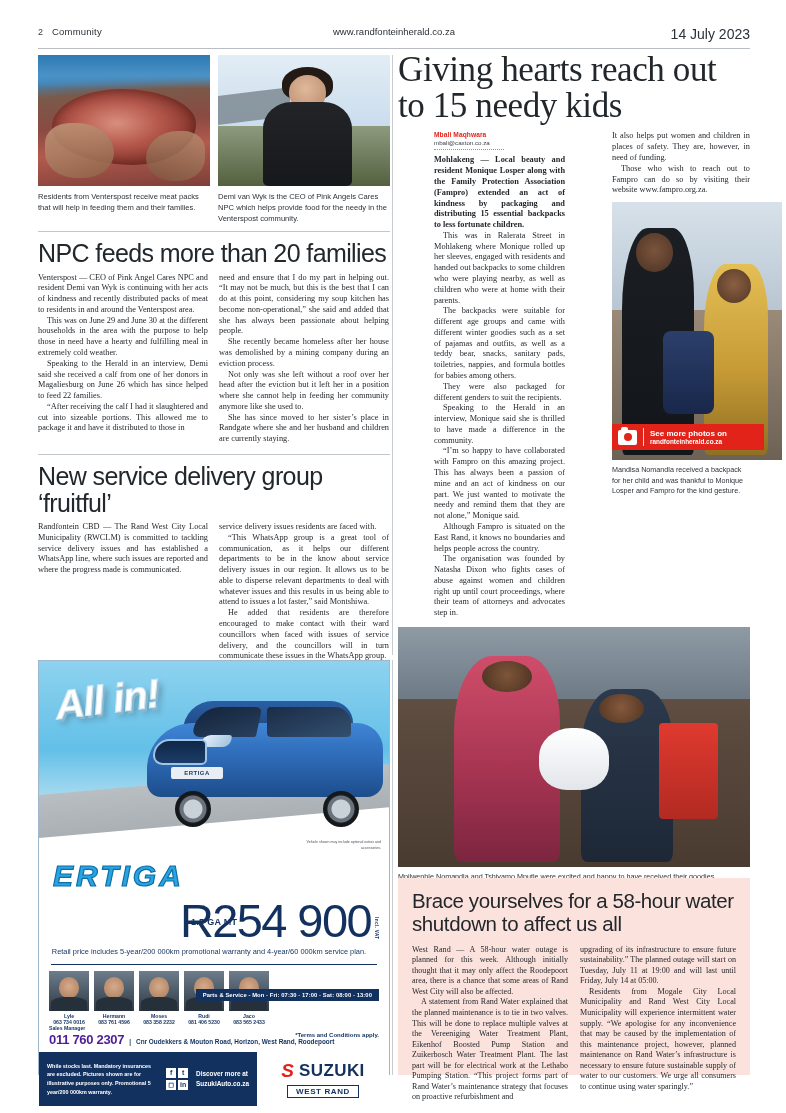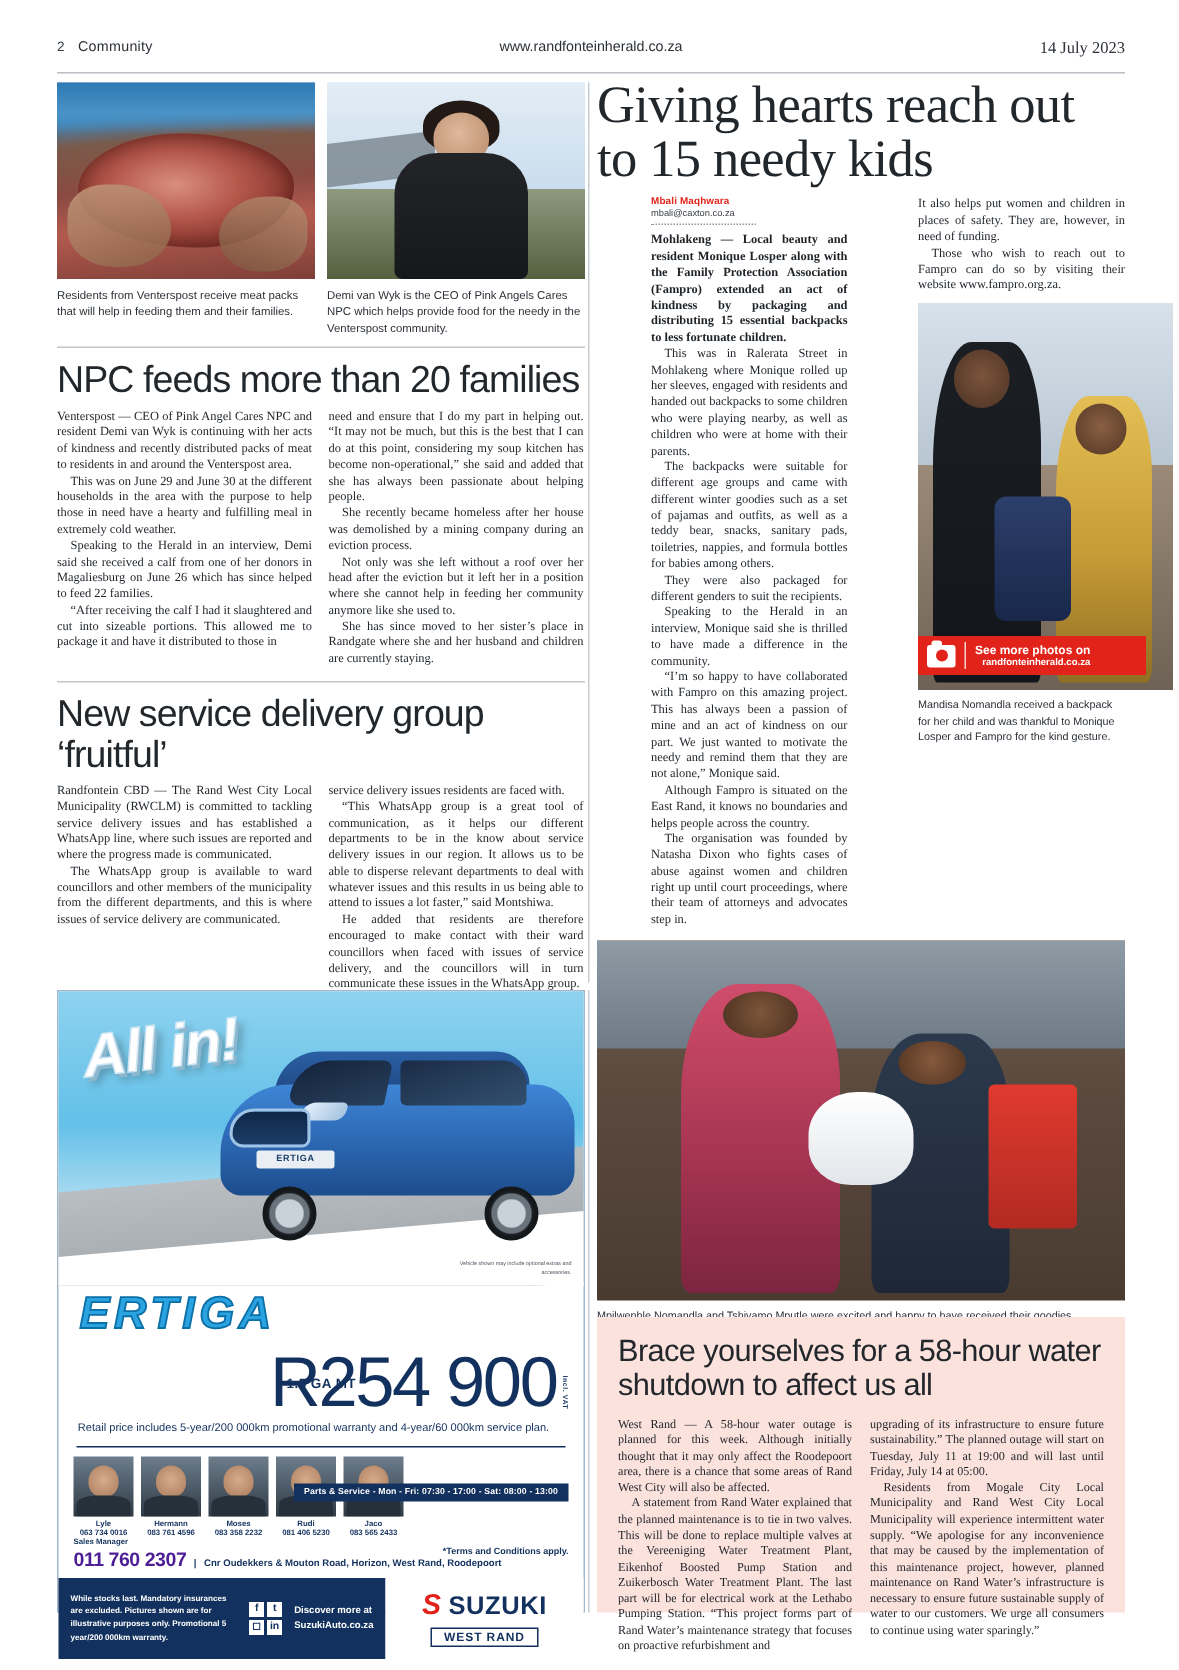--- a/index.html
+++ b/index.html
@@ -14,21 +14,21 @@
   .page { position: relative; width: 786px; height: 1113px; padding: 0; }
 
   
   .masthead {
     position: absolute; left: 38px; top: 26px; width: 712px; height: 22px;
     display: flex; align-items: baseline;
   }
   .mh-pagenum { font-size: 9px; color: #3a4047; width: 14px; }
   .mh-section { font-size: 9.5px; color: #2b3138; letter-spacing: .2px; }
   .mh-url { position: absolute; left: 0; right: 0; text-align: center; font-size: 9.5px; color: #2b3138; }
-  .mh-date { position: absolute; right: 0; font-size: 11px; color: #2b3138; font-family: Liberation Serif, serif; }
+  .mh-date { position: absolute; right: 0; font-size: 14px; color: #2b3138; }
   .mh-rule { position: absolute; left: 38px; top: 48px; width: 712px; height: 1px; background: #b9bec4; }
 
   
   .left-zone { position: absolute; left: 38px; top: 55px; width: 352px; }
 
   .photo-row { display: flex; gap: 8px; }
   .photo { position: relative; overflow: hidden; }
   .p1 { width: 172px; height: 131px; }
   .p2 { width: 172px; height: 131px; }
 
@@ -202,21 +202,21 @@
   .rcol { width: 174px; padding-left: 36px; }
   .rcol p {
     font-family: "Liberation Serif", serif;
     font-size: 8.3px; line-height: 1.30; color: #1e2328; text-align: justify; text-indent: 9px;
   }
   .rcol p.first { text-indent: 0; }
   .lead { font-weight: 700; }
 
   
   .photo-big { position: relative; width: 170px; height: 258px; overflow: hidden; margin-top: 6px;
-    background: linear-gradient(180deg,#cfd9e2 0%,#aebcc8 26%,#8c7f72 55%,#6b6257 100%); text-align: right; }
+    background: linear-gradient(180deg,#cfd9e2 0%,#aebcc8 26%,#8c7f72 55%,#6b6257 100%); }
   .photo-big .wall { position:absolute; left:0; right:0; top:0; height:44%; background:linear-gradient(180deg,#d7e1ea,#b7c5d1);}
   .photo-big .dirt { position:absolute; left:0; right:0; bottom:0; height:58%; background:linear-gradient(180deg,#9b8a78,#6d6255);}
   .photo-big .woman { position:absolute; left:6%; top:10%; width:42%; height:88%;
     background: linear-gradient(180deg,#1b1f24 0%,#121519 100%); border-radius: 36% 30% 4% 4%;}
   .photo-big .wface { position:absolute; left:14%; top:12%; width:22%; height:15%;
     background: radial-gradient(circle at 50% 45%, #7b543c, #4b3224); border-radius:50%;}
   .photo-big .kid { position:absolute; right:8%; top:24%; width:38%; height:74%;
     background: linear-gradient(180deg,#e3bf55 0%,#c79b36 55%,#8f6f23 100%); border-radius: 34% 28% 6% 6%;}
   .photo-big .kface { position:absolute; right:18%; top:26%; width:20%; height:13%;
     background: radial-gradient(circle at 50% 45%, #8a5f43, #533723); border-radius:50%;}
@@ -321,21 +321,20 @@
         <p>She has since moved to her sister’s place in Randgate where she and her husband and children are currently staying.</p>
       </div>
     </div>
 
     <div class="hrule" style="margin-top:9px"></div>
     <div class="head-xl">New service delivery group ‘fruitful’</div>
 
     <div class="body-cols">
       <div class="bcol">
         <p class="first">Randfontein CBD — The Rand West City Local Municipality (RWCLM) is committed to tackling service delivery issues and has established a WhatsApp line, where such issues are reported and where the progress made is communicated.</p>
-        <p>The WhatsApp group is available to ward councillors and other members of the municipality from the different departments, and this is where issues of service delivery are communicated.</p>
       </div>
       <div class="bcol">
         <p class="first">service delivery issues residents are faced with.</p>
         <p>“This WhatsApp group is a great tool of communication, as it helps our different departments to be in the know about service delivery issues in our region. It allows us to be able to disperse relevant departments to deal with whatever issues and this results in us being able to attend to issues a lot faster,” said Montshiwa.</p>
         <p>He added that residents are therefore encouraged to make contact with their ward councillors when faced with issues of service delivery, and the councillors will in turn communicate these issues in the WhatsApp group.</p>
       </div>
     </div>
   </div>
 
   <div class="ad">

